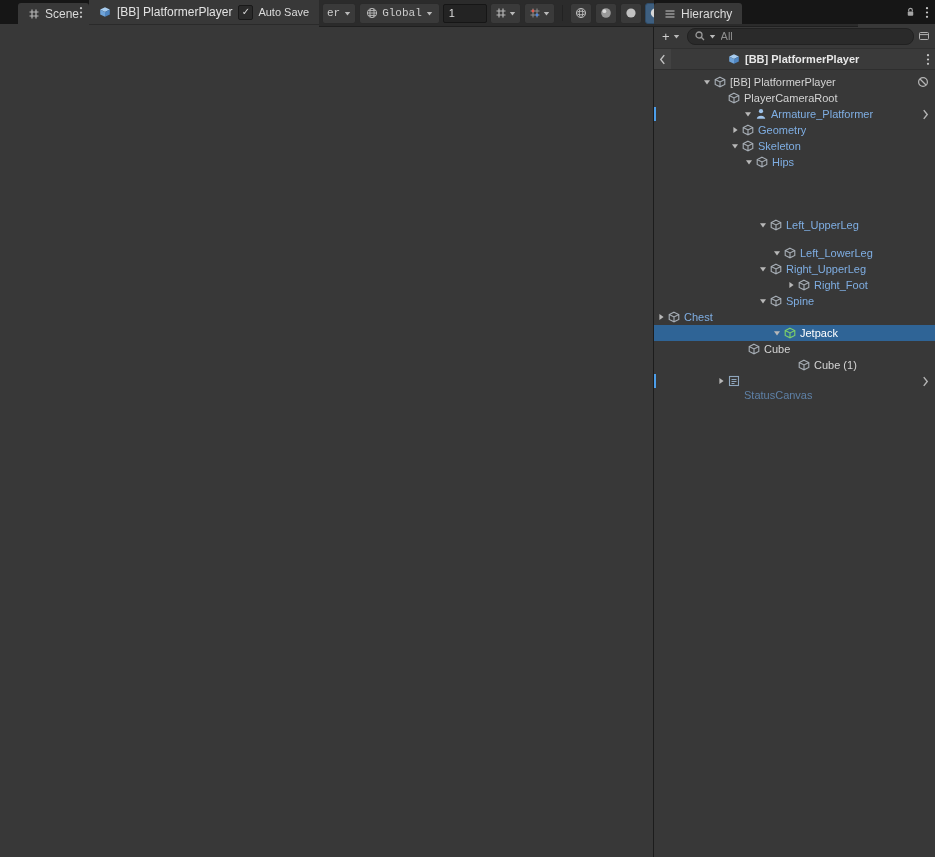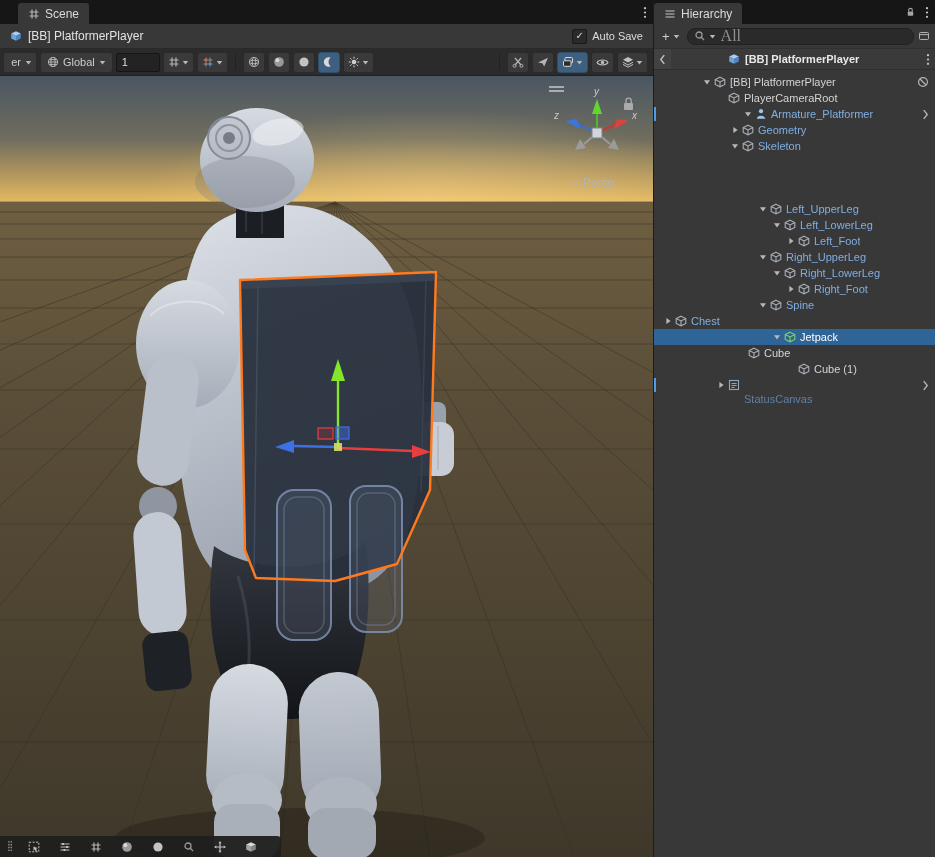--- a/index.html
+++ b/index.html
@@ -6,50 +6,50 @@
   body{width:935px;height:857px;overflow:hidden;font-family:"Liberation Sans",sans-serif;font-size:11px;color:#d4d4d4;-webkit-font-smoothing:antialiased;}
   .app{display:flex;width:935px;height:857px;}
 
   
   .tabbar{height:24px;background:#161616;display:flex;align-items:flex-end;position:relative;flex:none;}
   .tab{height:21px;background:#383838;border-radius:3px 3px 0 0;display:flex;align-items:center;gap:5px;padding:0 10px;font-size:12px;color:#dadada;}
   .tabbar-right{position:absolute;right:6px;top:0;height:24px;display:flex;align-items:center;gap:9px;}
   .icbtn{display:flex;align-items:center;justify-content:center;}
 
   
-  .scene-panel{width:653px;flex:none;display:flex;flex-direction:column;background:#383838;position:relative;}
+  .scene-panel{width:653px;flex:none;display:flex;flex-direction:row;background:#383838;position:relative;}
   .scene-panel .tabbar{padding-left:18px;}
   .crumbbar{height:24px;background:#383838;border-bottom:1px solid #2a2a2a;display:flex;align-items:center;gap:6px;padding:0 10px;flex:none;}
   .crumb-title{font-size:12px;color:#e2e2e2;}
   .autosave{margin-left:auto;display:flex;align-items:center;gap:5px;color:#dcdcdc;font-size:11px;}
   .checkbox{width:13px;height:13px;background:#2a2a2a;border:1px solid #191919;border-radius:2px;color:#d8d8d8;font-size:10px;line-height:12px;text-align:center;font-family:"DejaVu Sans",sans-serif;}
   .checkbox::after{content:"\2713";}
 
   .toolbar{height:26px;background:#2b2b2b;border-bottom:1px solid #1f1f1f;display:flex;align-items:center;gap:3px;padding:0 3px;flex:none;}
-  .tbtn{height:19px;background:#3a3a3a;border:1px solid #2a2a2a;border-radius:3px;display:flex;align-items:center;gap:4px;padding:0 6px;color:#cccccc;white-space:nowrap;}
+  .tbtn{height:19px;background:#3a3a3a;border:1px solid #2a2a2a;border-radius:3px;display:flex;align-items:center;gap:4px;padding:0 6px;color:#cccccc;white-space:nowrap;font-family:Liberation Mono, monospace;}
   .tbtn.icon{padding:0 4px;gap:2px;}
   .tbtn.active{background:#3e5f80;border-color:#2f4c68;}
   .tbtn.clip{width:26px;overflow:hidden;justify-content:flex-end;padding:0 4px 0 2px;}
   .tfield{width:32px;height:17px;background:#232323;border:1px solid #161616;border-radius:2px;color:#dddddd;padding:0 5px;font-size:11px;font-family:"Liberation Sans",sans-serif;outline:none;}
   .tgroup{display:flex;align-items:center;gap:3px;}
   .sep{width:1px;height:16px;background:#222222;margin:0 4px;flex:none;}
   .push{margin-left:auto;}
 
   .viewport{flex:1;position:relative;overflow:hidden;}
   .scene-svg{position:absolute;inset:0;display:block;}
 
   .tools-overlay{position:absolute;left:0;bottom:0;width:281px;height:21px;background:rgba(31,31,31,0.95);border-radius:0 4px 0 0;display:flex;align-items:center;gap:10px;padding:0 7px;box-sizing:border-box;}
   .toolbtn{width:21px;height:17px;display:flex;align-items:center;justify-content:center;border-radius:3px;}
 
   
   .hier-panel{flex:1;min-width:0;display:flex;flex-direction:column;background:#383838;border-left:1px solid #1c1c1c;}
   .srow{height:20px;display:flex;align-items:center;gap:4px;padding:2px 5px;background:#383838;flex:none;}
   .addbtn{display:flex;align-items:center;gap:3px;height:16px;padding:0 3px;color:#cfcfcf;font-size:13px;}
   .search{flex:1;height:15px;background:#2a2a2a;border:1px solid #212121;border-radius:8px;display:flex;align-items:center;gap:3px;padding:0 6px;min-width:0;}
-  .search input{flex:1;min-width:0;background:transparent;border:none;outline:none;color:#bbbbbb;font-size:16px;font-family:Liberation Serif, serif;}
+  .search input{flex:1;min-width:0;background:transparent;border:none;outline:none;color:#bbbbbb;font-size:11px;font-family:Liberation Sans, sans-serif;}
   .search input::placeholder{color:#8f8f8f;}
 
   .phead{height:20px;background:#3a3a3a;border-top:1px solid #303030;border-bottom:1px solid #2e2e2e;display:flex;align-items:center;gap:5px;padding-right:5px;flex:none;}
   .pback{width:17px;height:100%;display:flex;align-items:center;justify-content:center;background:#424242;flex:none;}
   .phead-icon{margin-left:52px;display:flex;}
   .ptitle{font-weight:bold;color:#e8e8e8;font-size:11px;}
   .phead .push{margin-left:auto;}
 
   .tree{flex:1;padding-top:4px;overflow:hidden;position:relative;}
   .trow{height:16px;display:flex;align-items:center;position:relative;cursor:default;}
@@ -658,112 +658,99 @@
               <path d="M1 2.2h6L4 6.4Z" fill="#b8b8b8"></path>
             </svg>
           </span>
           <span class="ticon">
             <svg width="12" height="12" viewBox="0 0 12 12">
               <path d="M6 1.2 10.8 3.6V8.4L6 10.8 1.2 8.4V3.6Z M1.2 3.6 6 6l4.8-2.4M6 6v4.8" fill="none" stroke="#a7aeb6" stroke-width="1.1"></path>
             </svg>
           </span>
           <span class="tlabel c-blue">Skeleton</span>
         </div>
+        <div class="trow" style="padding-left: 88px;">
+          <span class="arrow">
+            <svg width="8" height="8" viewBox="0 0 8 8">
+              <path d="M1 2.2h6L4 6.4Z" fill="#b8b8b8"></path>
+            </svg>
+          </span>
+          <span class="ticon">
+            <svg width="12" height="12" viewBox="0 0 12 12">
+              <path d="M6 1.2 10.8 3.6V8.4L6 10.8 1.2 8.4V3.6Z M1.2 3.6 6 6l4.8-2.4M6 6v4.8" fill="none" stroke="#a7aeb6" stroke-width="1.1"></path>
+            </svg>
+          </span>
+          <span class="tlabel c-blue">Hips</span>
+        </div>
         <div class="trow" style="padding-left: 102px; margin-top: 47px;">
           <span class="arrow">
             <svg width="8" height="8" viewBox="0 0 8 8">
               <path d="M1 2.2h6L4 6.4Z" fill="#b8b8b8"></path>
             </svg>
           </span>
           <span class="ticon">
             <svg width="12" height="12" viewBox="0 0 12 12">
               <path d="M6 1.2 10.8 3.6V8.4L6 10.8 1.2 8.4V3.6Z M1.2 3.6 6 6l4.8-2.4M6 6v4.8" fill="none" stroke="#a7aeb6" stroke-width="1.1"></path>
             </svg>
           </span>
           <span class="tlabel c-blue">Left_UpperLeg</span>
         </div>
-        <div class="trow" style="padding-left: 116px;">
+        <div class="trow" style="padding-left: 116px; margin-top: 12px;">
           <span class="arrow">
             <svg width="8" height="8" viewBox="0 0 8 8">
               <path d="M1 2.2h6L4 6.4Z" fill="#b8b8b8"></path>
             </svg>
           </span>
           <span class="ticon">
             <svg width="12" height="12" viewBox="0 0 12 12">
               <path d="M6 1.2 10.8 3.6V8.4L6 10.8 1.2 8.4V3.6Z M1.2 3.6 6 6l4.8-2.4M6 6v4.8" fill="none" stroke="#a7aeb6" stroke-width="1.1"></path>
             </svg>
           </span>
           <span class="tlabel c-blue">Left_LowerLeg</span>
         </div>
+        <div class="trow" style="padding-left: 102px;">
+          <span class="arrow">
+            <svg width="8" height="8" viewBox="0 0 8 8">
+              <path d="M1 2.2h6L4 6.4Z" fill="#b8b8b8"></path>
+            </svg>
+          </span>
+          <span class="ticon">
+            <svg width="12" height="12" viewBox="0 0 12 12">
+              <path d="M6 1.2 10.8 3.6V8.4L6 10.8 1.2 8.4V3.6Z M1.2 3.6 6 6l4.8-2.4M6 6v4.8" fill="none" stroke="#a7aeb6" stroke-width="1.1"></path>
+            </svg>
+          </span>
+          <span class="tlabel c-blue">Right_UpperLeg</span>
+        </div>
         <div class="trow" style="padding-left: 130px;">
           <span class="arrow">
             <svg width="8" height="8" viewBox="0 0 8 8">
               <path d="M2.4 1v6L6.6 4Z" fill="#b8b8b8"></path>
             </svg>
           </span>
           <span class="ticon">
             <svg width="12" height="12" viewBox="0 0 12 12">
               <path d="M6 1.2 10.8 3.6V8.4L6 10.8 1.2 8.4V3.6Z M1.2 3.6 6 6l4.8-2.4M6 6v4.8" fill="none" stroke="#a7aeb6" stroke-width="1.1"></path>
             </svg>
           </span>
-          <span class="tlabel c-blue">Left_Foot</span>
+          <span class="tlabel c-blue">Right_Foot</span>
         </div>
         <div class="trow" style="padding-left: 102px;">
           <span class="arrow">
             <svg width="8" height="8" viewBox="0 0 8 8">
               <path d="M1 2.2h6L4 6.4Z" fill="#b8b8b8"></path>
             </svg>
           </span>
           <span class="ticon">
             <svg width="12" height="12" viewBox="0 0 12 12">
               <path d="M6 1.2 10.8 3.6V8.4L6 10.8 1.2 8.4V3.6Z M1.2 3.6 6 6l4.8-2.4M6 6v4.8" fill="none" stroke="#a7aeb6" stroke-width="1.1"></path>
             </svg>
           </span>
-          <span class="tlabel c-blue">Right_UpperLeg</span>
-        </div>
-        <div class="trow" style="padding-left: 116px;">
-          <span class="arrow">
-            <svg width="8" height="8" viewBox="0 0 8 8">
-              <path d="M1 2.2h6L4 6.4Z" fill="#b8b8b8"></path>
-            </svg>
-          </span>
-          <span class="ticon">
-            <svg width="12" height="12" viewBox="0 0 12 12">
-              <path d="M6 1.2 10.8 3.6V8.4L6 10.8 1.2 8.4V3.6Z M1.2 3.6 6 6l4.8-2.4M6 6v4.8" fill="none" stroke="#a7aeb6" stroke-width="1.1"></path>
-            </svg>
-          </span>
-          <span class="tlabel c-blue">Right_LowerLeg</span>
-        </div>
-        <div class="trow" style="padding-left: 130px;">
-          <span class="arrow">
-            <svg width="8" height="8" viewBox="0 0 8 8">
-              <path d="M2.4 1v6L6.6 4Z" fill="#b8b8b8"></path>
-            </svg>
-          </span>
-          <span class="ticon">
-            <svg width="12" height="12" viewBox="0 0 12 12">
-              <path d="M6 1.2 10.8 3.6V8.4L6 10.8 1.2 8.4V3.6Z M1.2 3.6 6 6l4.8-2.4M6 6v4.8" fill="none" stroke="#a7aeb6" stroke-width="1.1"></path>
-            </svg>
-          </span>
-          <span class="tlabel c-blue">Right_Foot</span>
-        </div>
-        <div class="trow" style="padding-left: 102px;">
-          <span class="arrow">
-            <svg width="8" height="8" viewBox="0 0 8 8">
-              <path d="M1 2.2h6L4 6.4Z" fill="#b8b8b8"></path>
-            </svg>
-          </span>
-          <span class="ticon">
-            <svg width="12" height="12" viewBox="0 0 12 12">
-              <path d="M6 1.2 10.8 3.6V8.4L6 10.8 1.2 8.4V3.6Z M1.2 3.6 6 6l4.8-2.4M6 6v4.8" fill="none" stroke="#a7aeb6" stroke-width="1.1"></path>
-            </svg>
-          </span>
           <span class="tlabel c-blue">Spine</span>
         </div>
-        <div class="trow" style=" margin-left: 7px;">
+        <div class="trow" style="">
           <span class="arrow">
             <svg width="8" height="8" viewBox="0 0 8 8">
               <path d="M2.4 1v6L6.6 4Z" fill="#b8b8b8"></path>
             </svg>
           </span>
           <span class="ticon">
             <svg width="12" height="12" viewBox="0 0 12 12">
               <path d="M6 1.2 10.8 3.6V8.4L6 10.8 1.2 8.4V3.6Z M1.2 3.6 6 6l4.8-2.4M6 6v4.8" fill="none" stroke="#a7aeb6" stroke-width="1.1"></path>
             </svg>
           </span>

